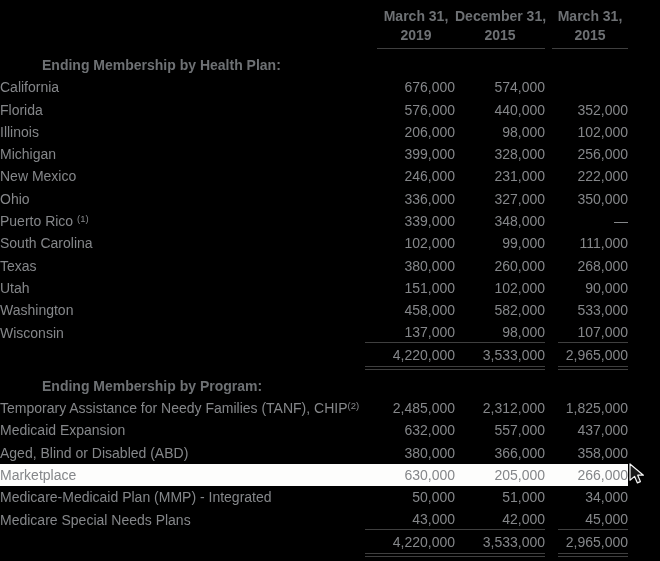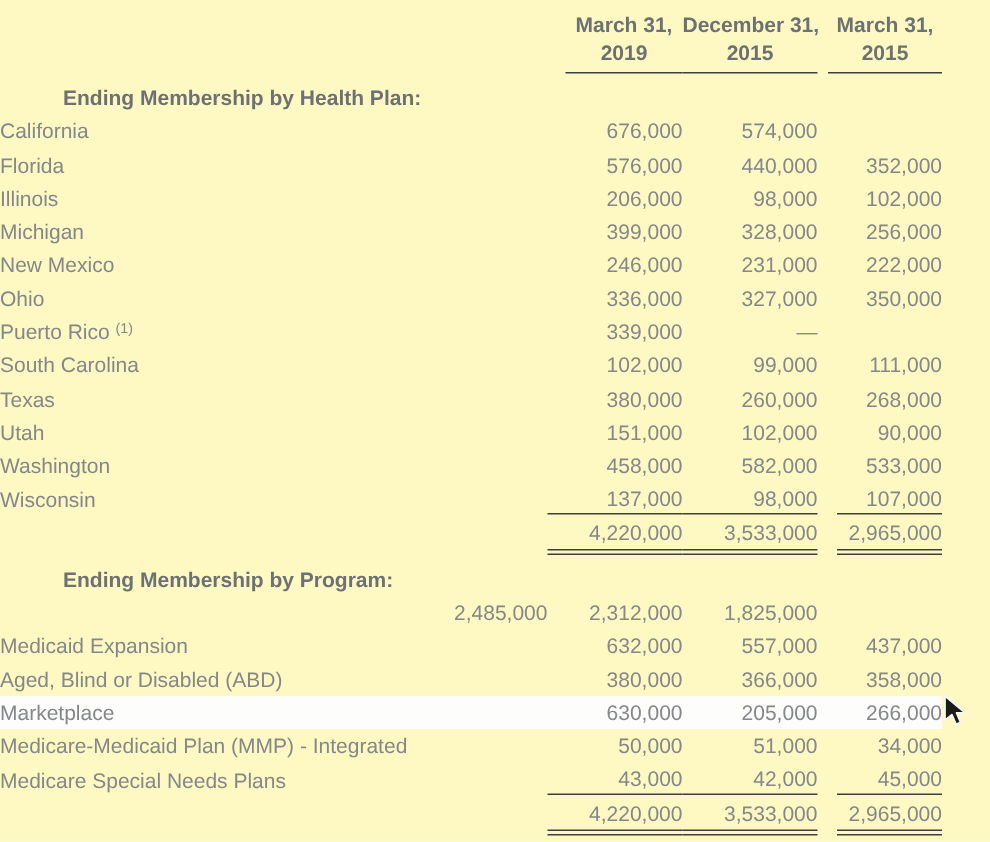--- a/index.html
+++ b/index.html
@@ -3,21 +3,21 @@
 <meta charset="utf-8">
 <style>
   html,body{margin:0;padding:0;}
   body{
     font-family:"Liberation Sans","DejaVu Sans",sans-serif;
     -webkit-font-smoothing:antialiased;
   }
   .screen{
     position:relative;
     width:660px;height:561px;
-    background:#fef9c3;
+    background:#000000;
     overflow:hidden;
   }
   .table{
     position:absolute;top:6px;left:0;
     width:628px;
     padding-right:19px;
     font-size:14px;
     color:#85878a;
   }
   .row{
@@ -179,20 +179,23 @@
         <div class="cell num">
           <div class="nbox c3">350,000</div>
         </div>
       </div>
       <div class="row">
         <div class="cell label">Puerto Rico <sup>(1)</sup></div>
         <div class="cell num">
           <div class="nbox c1">339,000</div>
         </div>
         <div class="cell num">
+          <div class="nbox c2">348,000</div>
+        </div>
+        <div class="cell num">
           <div class="nbox c3">—</div>
         </div>
       </div>
       <div class="row">
         <div class="cell label">South Carolina</div>
         <div class="cell num">
           <div class="nbox c1">102,000</div>
         </div>
         <div class="cell num">
           <div class="nbox c2">99,000</div>
@@ -265,20 +268,21 @@
         </div>
         <div class="cell num">
           <div class="totwrap c3">
             <div class="nbox-t">2,965,000</div>
             <div class="dbl"></div>
           </div>
         </div>
       </div>
       <div class="sec-title">Ending Membership by Program:</div>
       <div class="row">
+        <div class="cell label">Temporary Assistance for Needy Families (TANF), CHIP<sup>(2)</sup></div>
         <div class="cell num">
           <div class="nbox c1">2,485,000</div>
         </div>
         <div class="cell num">
           <div class="nbox c2">2,312,000</div>
         </div>
         <div class="cell num">
           <div class="nbox c3">1,825,000</div>
         </div>
       </div>

